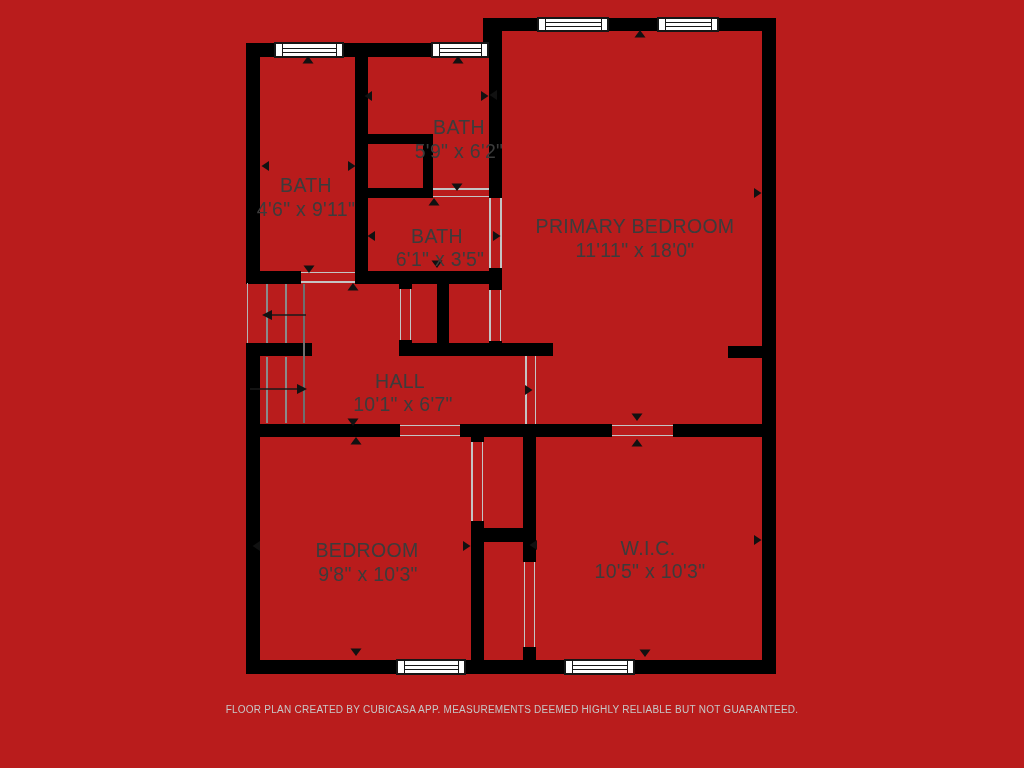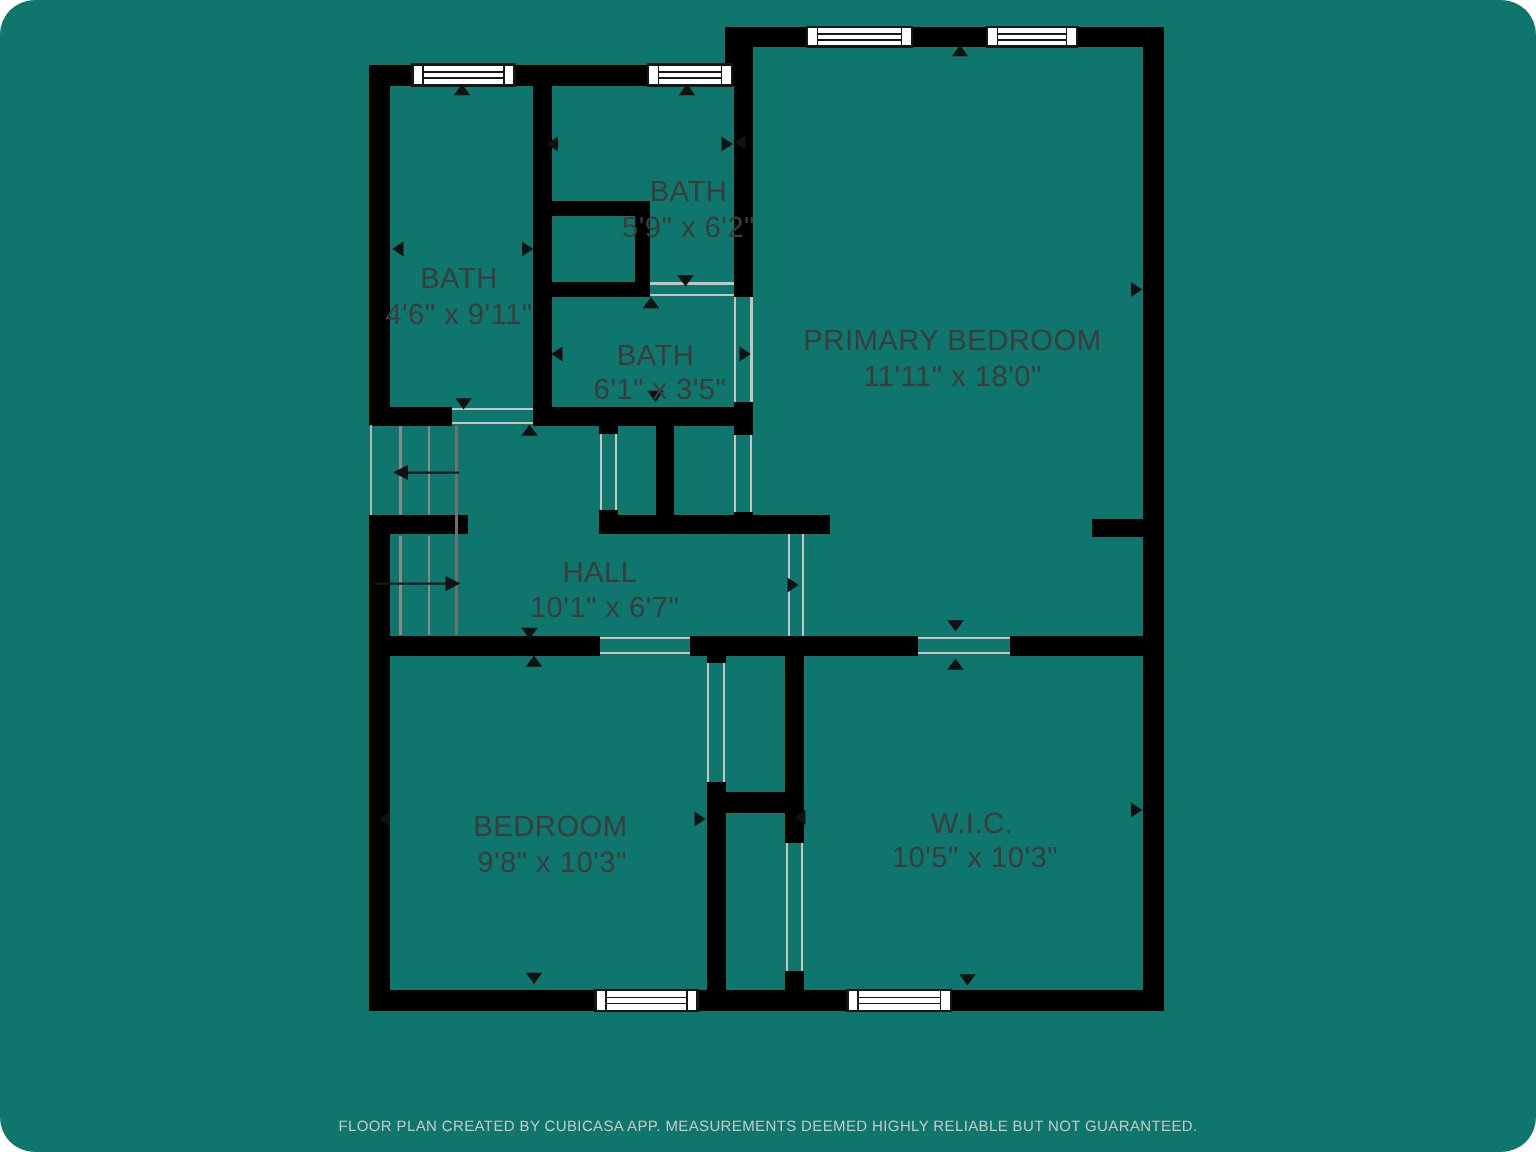--- a/index.html
+++ b/index.html
@@ -1,38 +1,38 @@
 <!DOCTYPE html>
 <html><head>
 <meta charset="utf-8">
 <style>
   html,body{margin:0;padding:0;background:#ffffff;}
   #stage{
-    position:relative;width:1024px;height:768px;background:#0f766e;
-    font-family:"Liberation Sans", sans-serif;overflow:hidden;border-radius:23px;
+    position:relative;width:1024px;height:768px;background:#b91c1c;
+    font-family:"Liberation Sans", sans-serif;overflow:hidden;
   }
   #plan-svg{position:absolute;left:0;top:0;}
   .room-name, .room-dims{
     font-family:"Liberation Sans", sans-serif;
     font-size:19.5px;
     fill:#3c3c3c;
     text-anchor:middle;
     letter-spacing:0.3px;
   }
   .wall{fill:#000000;shape-rendering:crispEdges;}
   .door-line{stroke:#c4c4c4;stroke-width:1.5;shape-rendering:crispEdges;}
   .win-box{fill:#ffffff;stroke:#161616;stroke-width:1.5;shape-rendering:crispEdges;}
   .win-line{stroke:#161616;stroke-width:1;shape-rendering:crispEdges;}
   .stair-line{stroke:#8a8a8a;stroke-width:1.5;shape-rendering:crispEdges;}
   .stair-edge{stroke:#6f6f6f;stroke-width:2;shape-rendering:crispEdges;}
   .stair-faint{stroke:#b5b5b5;stroke-width:1.5;shape-rendering:crispEdges;}
   .stair-arrow{stroke:#1a1a1a;stroke-width:1.5;}
   .marker{fill:#111111;}
   #footer-note{
-    position:absolute;left:0;top:746px;width:1024px;
+    position:absolute;left:0;top:704px;width:1024px;
     text-align:center;
     font-size:10px;
     letter-spacing:0.25px;
     color:#c7c7c7;
   }
 </style>
 </head>
 <body>
 
 <div id="stage">

